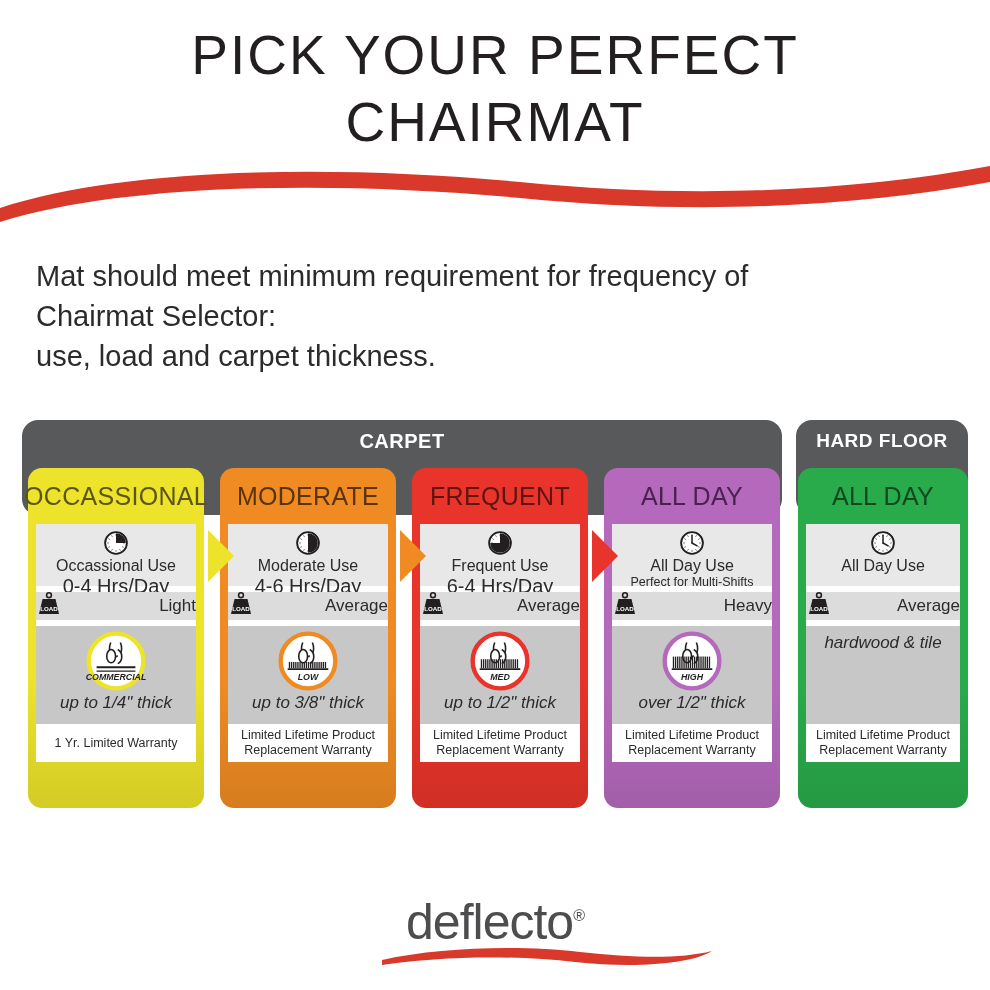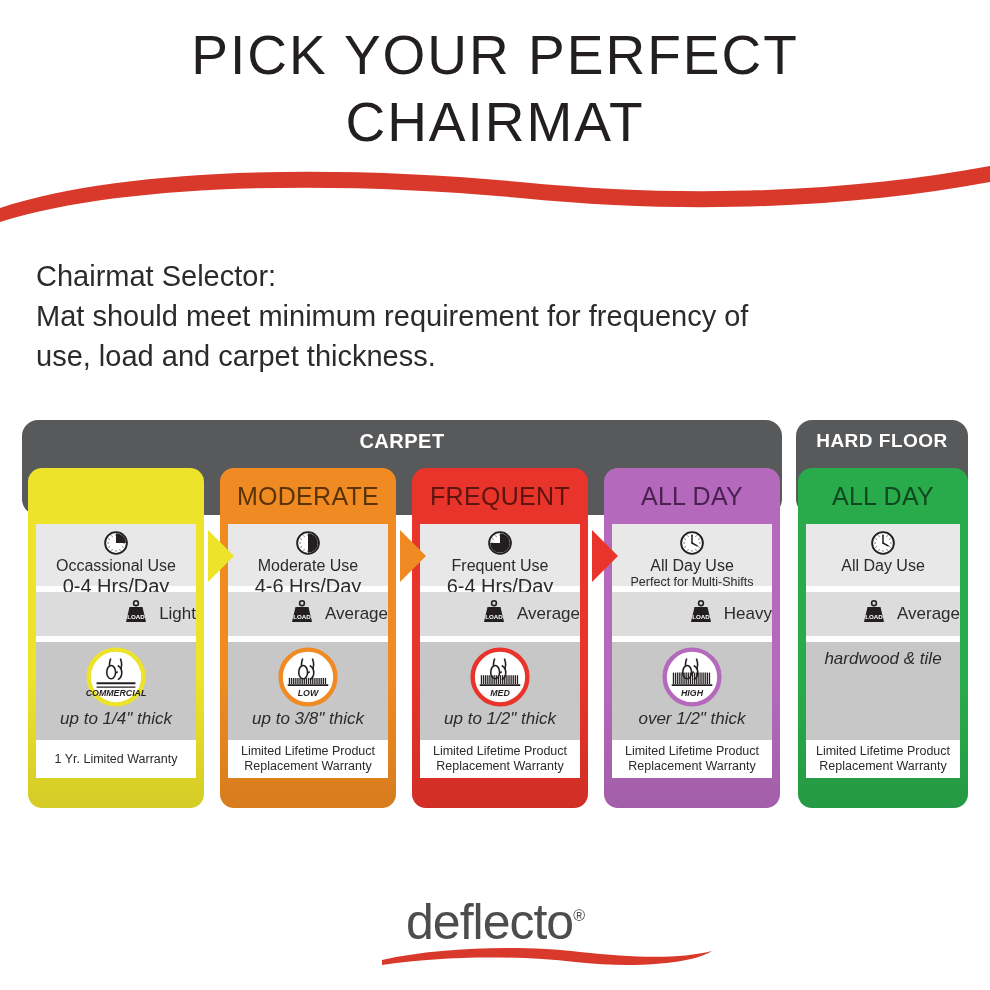--- a/index.html
+++ b/index.html
@@ -81,22 +81,22 @@
     padding-top: 3px;
   }
   .row-use .use-line1 { font-size: 16px; line-height: 1.05; }
   .row-use .use-line2 { font-size: 20px; line-height: 1.15; }
   .row-use .use-sub   { font-size: 12.5px; line-height: 1.2; }
   .icon-clock { display:block; margin: 1px auto 0; }
 
   .row-gap { height: 6px; background: #fff; }
 
   .row-load {
-    background: #dcdcdc; height: 44px;
-    display: flex; align-items: center; justify-content: flex-end;
+    background: #dcdcdc; height: 28px;
+    display: flex; align-items: center; justify-content: space-between;
     gap: 10px;
   }
   .row-load .load-text { font-size: 17px; }
 
   .row-thick {
     background: #c7c7c7;
     height: 98px;
     padding-top: 5px;
     font-style: italic;
   }
@@ -139,38 +139,39 @@
   <div class="title">
     <span>PICK YOUR PERFECT</span>
     <span class="l2">CHAIRMAT</span>
   </div>
 
   <svg class="swoosh" viewBox="0 0 990 62" preserveAspectRatio="none">
     <path d="M0 48 C 120 8, 330 4, 520 22 C 700 40, 860 30, 990 6 L990 22 C 860 46, 700 56, 520 38 C 330 20, 120 24, 0 62 Z" fill="#d9392b"></path>
   </svg>
 
   <div class="intro">
+    <div>Mat should meet minimum requirement for frequency of</div>
     <div>Chairmat Selector:</div>
-    <div>Mat should meet minimum requirement for frequency of</div>
     <div>use, load and carpet thickness.</div>
   </div>
 
   <div class="chart">
 
     <div class="group group-carpet">
       <div class="group-label">CARPET</div>
     </div>
 
     <div class="group group-hard">
       <div class="group-label">HARD FLOOR</div>
     </div>
 
     <div id="columns-host">
         <div class="col" style="left: 28px; width: 176px;">
           <div class="col-body" style="background: linear-gradient(rgb(236, 227, 42) 0%, rgb(236, 227, 42) 62%, rgba(0, 0, 0, 0.1) 100%), rgb(236, 227, 42);"></div>
+          <div class="col-head" style="color: rgb(92, 84, 24);">OCCASSIONAL</div>
           <div class="col-rows">
             <div class="row row-use"><span><svg class="icon-clock" width="30" height="30" viewBox="0 0 32 32">
                   <path d="M20 5.5 A12 12 0 0 1 27 16" fill="none" stroke="#231f20" stroke-width="2.2" stroke-linecap="round"></path>
                   <circle cx="16" cy="16" r="11.6" fill="#fff" stroke="#231f20" stroke-width="2"></circle>
                   <line x1="16" y1="6.699999999999999" x2="16" y2="8.3" stroke="#231f20" stroke-width="0.8"></line>
                   <line x1="20.65" y1="7.94596374480472" x2="19.85" y2="9.331604390859821" stroke="#231f20" stroke-width="0.8"></line>
                   <line x1="24.054036255195278" y1="11.349999999999998" x2="22.668395609140177" y2="12.149999999999999" stroke="#231f20" stroke-width="0.8"></line>
                   <line x1="25.3" y1="16" x2="23.7" y2="16" stroke="#231f20" stroke-width="0.8"></line>
                   <line x1="24.054036255195278" y1="20.65" x2="22.668395609140177" y2="19.849999999999998" stroke="#231f20" stroke-width="0.8"></line>
                   <line x1="20.65" y1="24.054036255195278" x2="19.85" y2="22.668395609140177" stroke="#231f20" stroke-width="0.8"></line>

